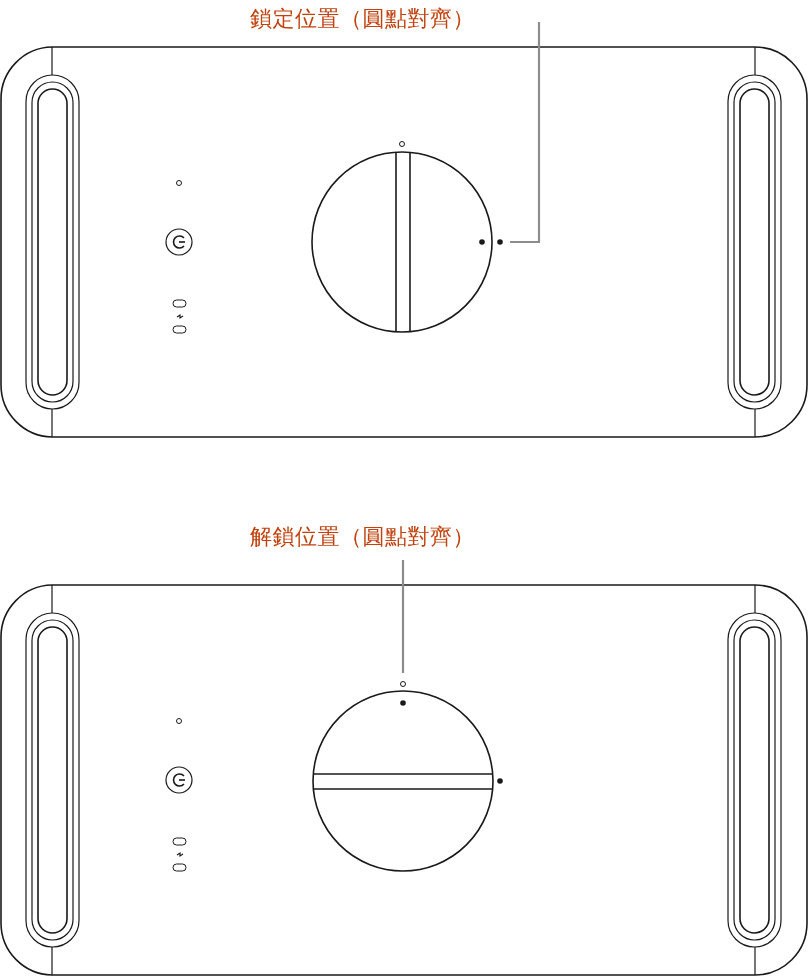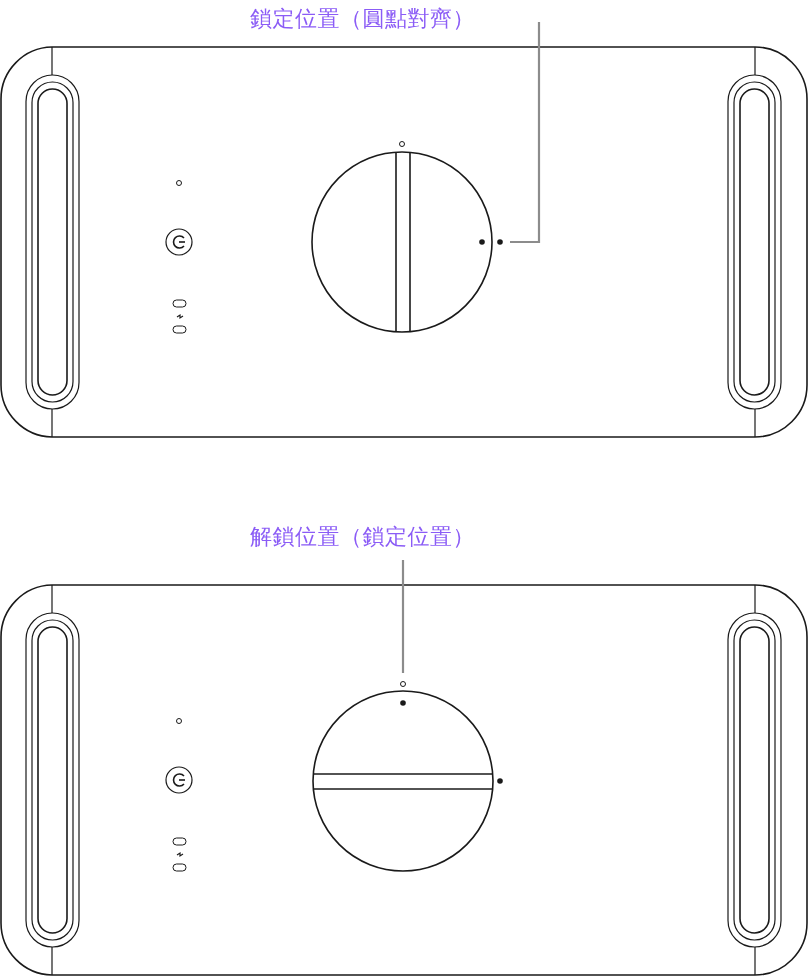--- a/index.html
+++ b/index.html
@@ -1,26 +1,26 @@
 <!DOCTYPE html>
 <html><head>
 <meta charset="utf-8">
 <style>
   html, body { margin: 0; padding: 0; background: #ffffff; }
   body { width: 809px; height: 979px; position: relative; overflow: hidden; font-family: "DejaVu Sans", sans-serif; }
-  .callout { position: absolute; font-size: 22px; color: #8b5cf6; white-space: nowrap; letter-spacing: 0.5px; }
+  .callout { position: absolute; font-size: 22px; color: #c2410c; white-space: nowrap; letter-spacing: 0.5px; }
   #callout-locked { left: 250px; top: 4px; }
   #callout-unlocked { left: 250px; top: 522px; }
   svg { position: absolute; left: 0; top: 0; }
 </style>
 </head>
 <body>
 
 <div class="callout" id="callout-locked">鎖定位置（圓點對齊）</div>
-<div class="callout" id="callout-unlocked">解鎖位置（鎖定位置）</div>
+<div class="callout" id="callout-unlocked">解鎖位置（圓點對齊）</div>
 
 <svg width="809" height="979" viewBox="0 0 809 979" xmlns="http://www.w3.org/2000/svg">
   <defs>
 
     <g id="panel">
 
       <path d="M52,0 H755 A52,52 0 0 1 807,52 V338 A52,52 0 0 1 755,390 H52 A52,52 0 0 1 1,338 V52 A52,52 0 0 1 52,0 Z" fill="none" stroke="#1a1a1a" stroke-width="1.6"></path>
 
       <line x1="52" y1="0" x2="52" y2="28" stroke="#1a1a1a" stroke-width="1.2"></line>
       <line x1="52" y1="362" x2="52" y2="390" stroke="#1a1a1a" stroke-width="1.2"></line>

